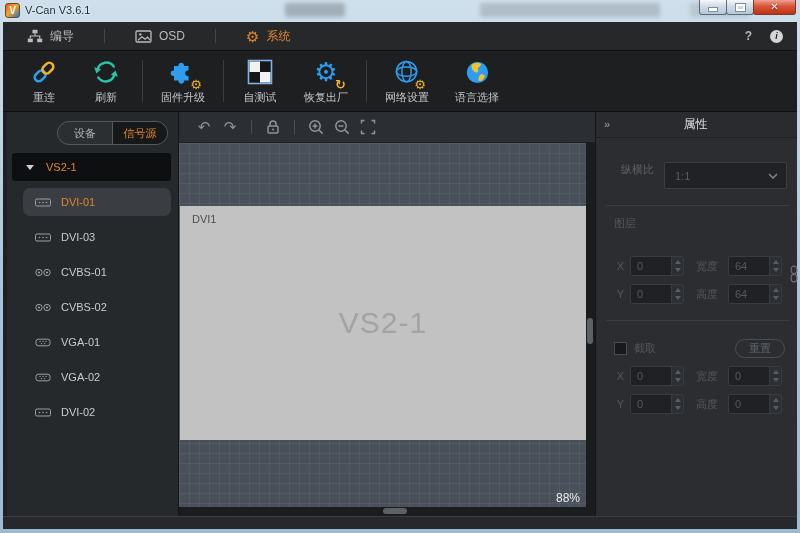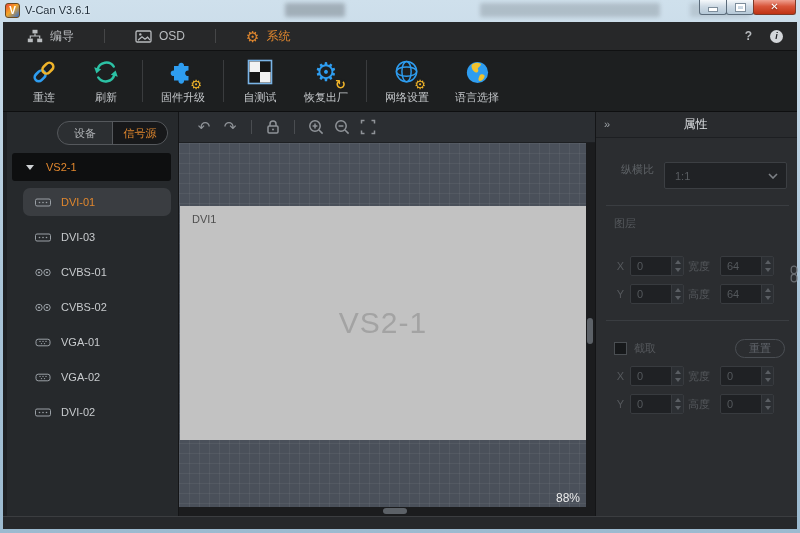--- a/index.html
+++ b/index.html
@@ -84,21 +84,21 @@
   .aspect-row{display:flex;margin:24px 10px 0 0;}
   .aspect-label{width:58px;text-align:right;font-size:11px;color:#5d6165;flex:none;}
   .select{flex:1;margin-left:10px;height:25px;background:#202225;border:1px solid #3c3f43;border-radius:2px;
     display:flex;align-items:center;padding:0 8px 0 10px;font-size:11px;color:#585c60;}
   .select svg{margin-left:auto;}
   .divider{height:1px;background:#3a3d41;margin:16px 8px 0 10px;}
   .section-label{font-size:11px;color:#55585c;margin:10px 0 17px 18px;}
   .rows-wrap{position:relative;}
   .prop-row{display:flex;align-items:center;margin:8px 12px 0 12px;font-size:11px;color:#55585c;}
   .lab1{width:16px;text-align:right;flex:none;}
-  .lab2{width:26px;margin-left:4px;flex:none;}
+  .lab2{width:26px;margin-left:12px;flex:none;}
   .num{position:relative;margin-left:6px;width:54px;height:20px;flex:none;}
   .num input{width:100%;height:100%;box-sizing:border-box;background:#1f2124;border:1px solid #383b3f;border-radius:2px;
     color:#54585c;font-size:11px;padding:0 14px 0 6px;outline:none;font-family:inherit;}
   .spin{position:absolute;right:1px;top:1px;bottom:1px;width:11px;background:#2c2f33;border-left:1px solid #383b3f;
     display:flex;flex-direction:column;align-items:center;justify-content:space-evenly;}
   .tri-up{width:0;height:0;border-left:3px solid transparent;border-right:3px solid transparent;border-bottom:4px solid #5a5e63;}
   .tri-dn{width:0;height:0;border-left:3px solid transparent;border-right:3px solid transparent;border-top:4px solid #5a5e63;}
   .link-wh{position:absolute;right:-1px;top:50%;transform:translateY(-50%);}
   .crop-row{display:flex;align-items:center;margin:18px 12px 0 18px;}
   .checkbox{width:11px;height:11px;background:#17191b;border:1px solid #4a4e52;flex:none;}

